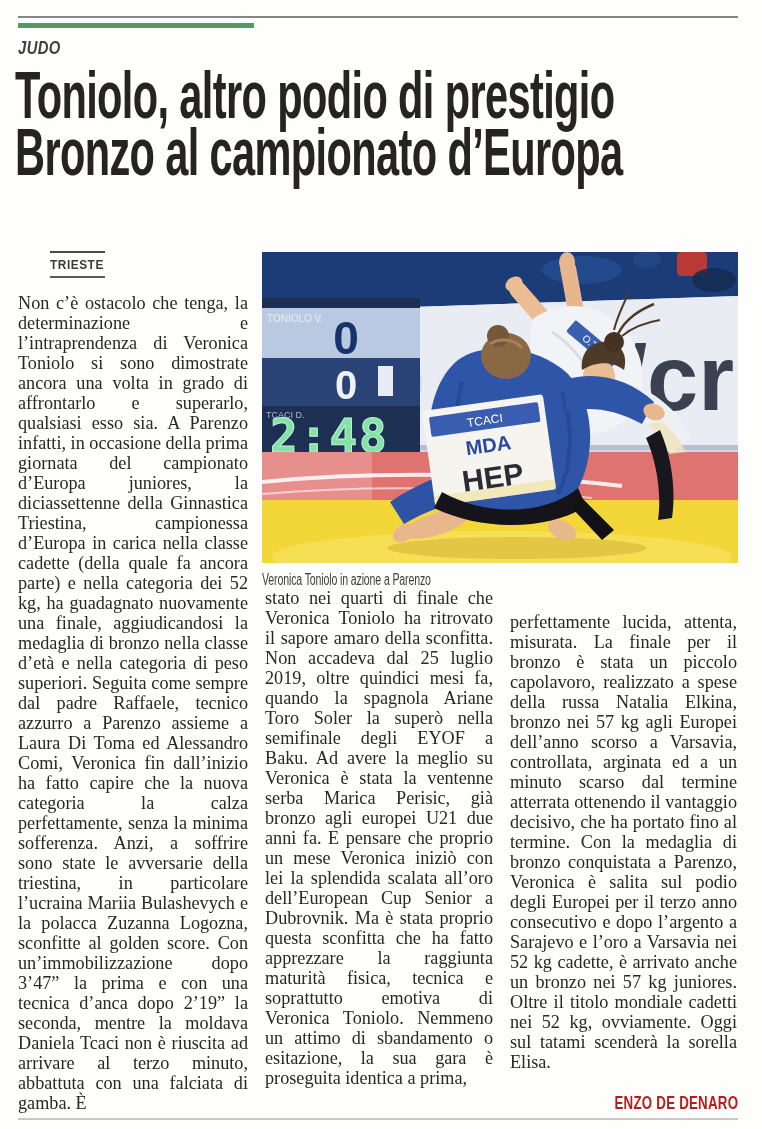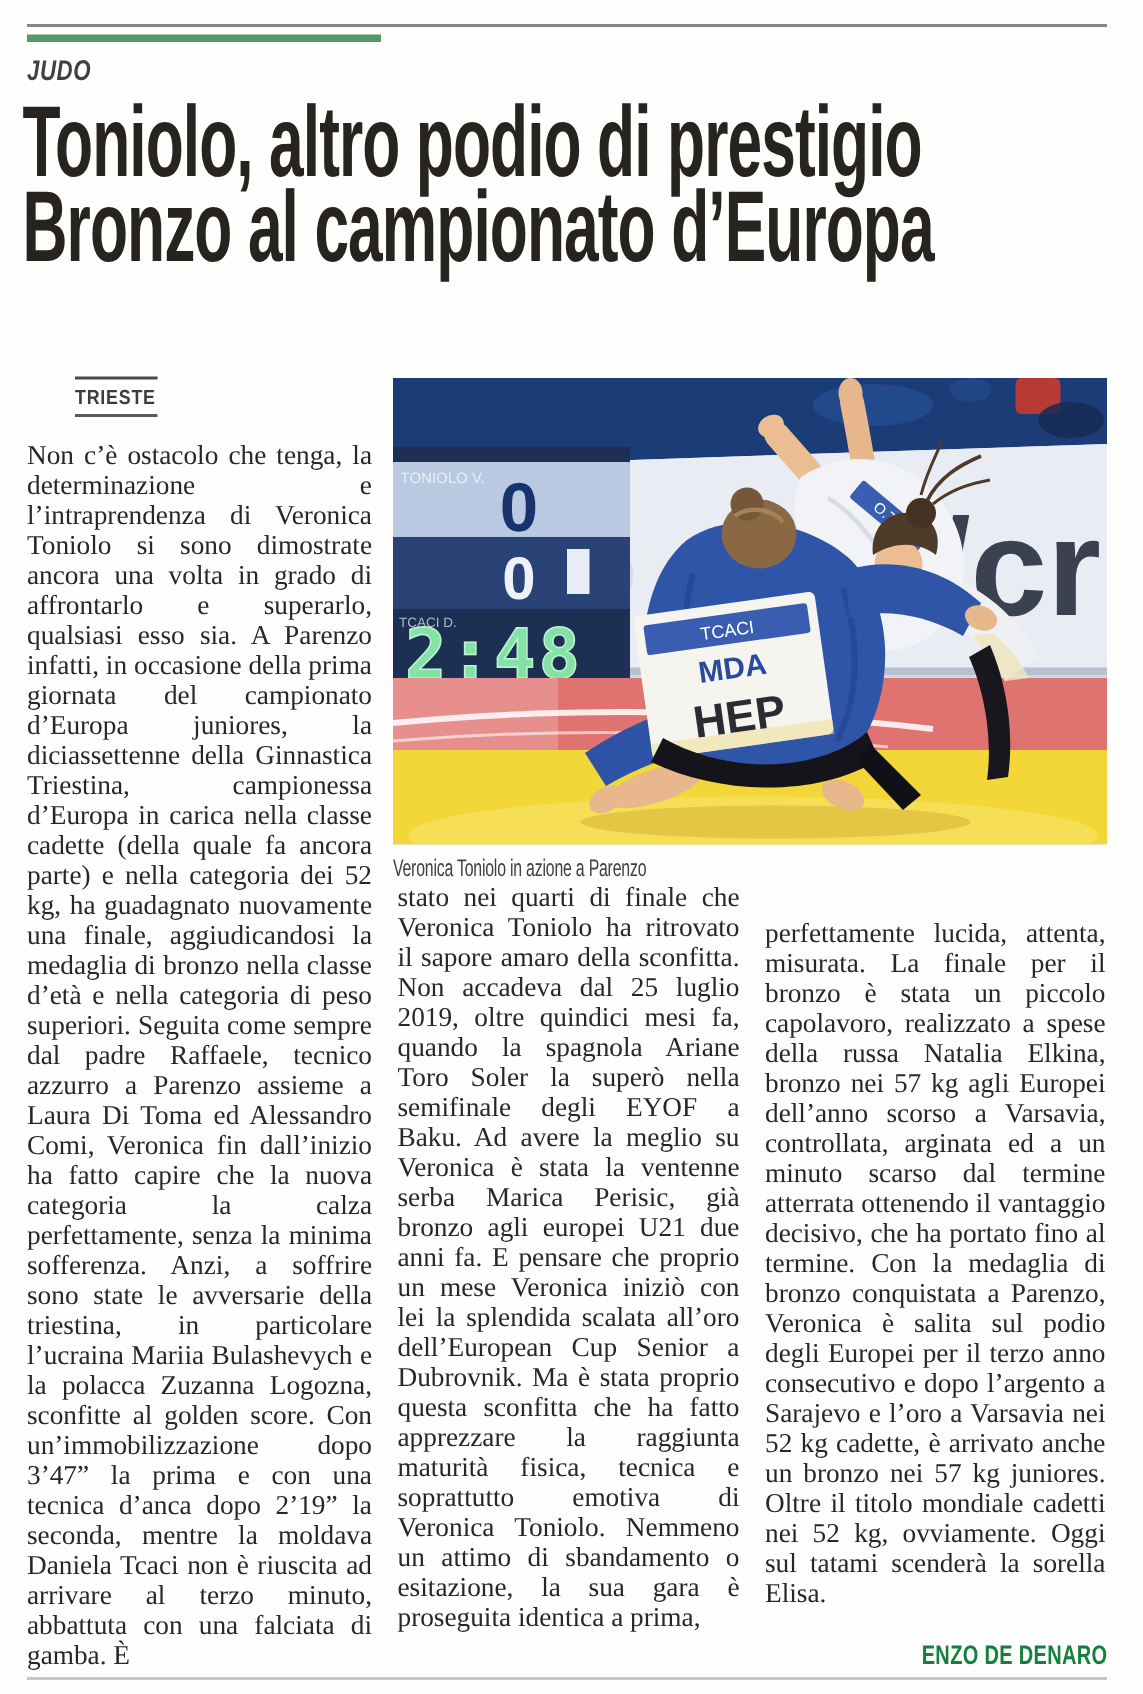--- a/index.html
+++ b/index.html
@@ -33,21 +33,21 @@
     color:#272727;overflow:hidden;
   }
   .col1{left:18px;top:293px;width:230px;height:822px;}
   .col2{left:265px;top:588px;width:228px;height:503px;}
   .col3{left:510px;top:612px;width:227px;height:503px;}
   
   .photo{left:262px;top:252px;width:476px;height:311px;margin:0;background:#cfd9e6;}
   .caption{left:262px;top:571px;font-weight:normal;font-size:16px;color:#404040;}
   .caption .cond{transform:scaleX(.66);letter-spacing:-.2px;}
   
-  .byline{left:511px;top:1093px;width:227px;text-align:right;font-weight:bold;font-size:18px;color:#15803d;}
+  .byline{left:511px;top:1093px;width:227px;text-align:right;font-weight:bold;font-size:18px;color:#b91c1c;}
   .byline .cond{transform-origin:100% 0;transform:scaleX(.74);letter-spacing:.3px;}
   .bottom-rule{left:18px;top:1118px;width:720px;height:1.5px;background:#c9c7c3;}
 </style>
 </head>
 <body>
 
 <div class="abs top-rule"></div>
 <div class="abs green-bar"></div>
 
 <div class="abs kicker">

